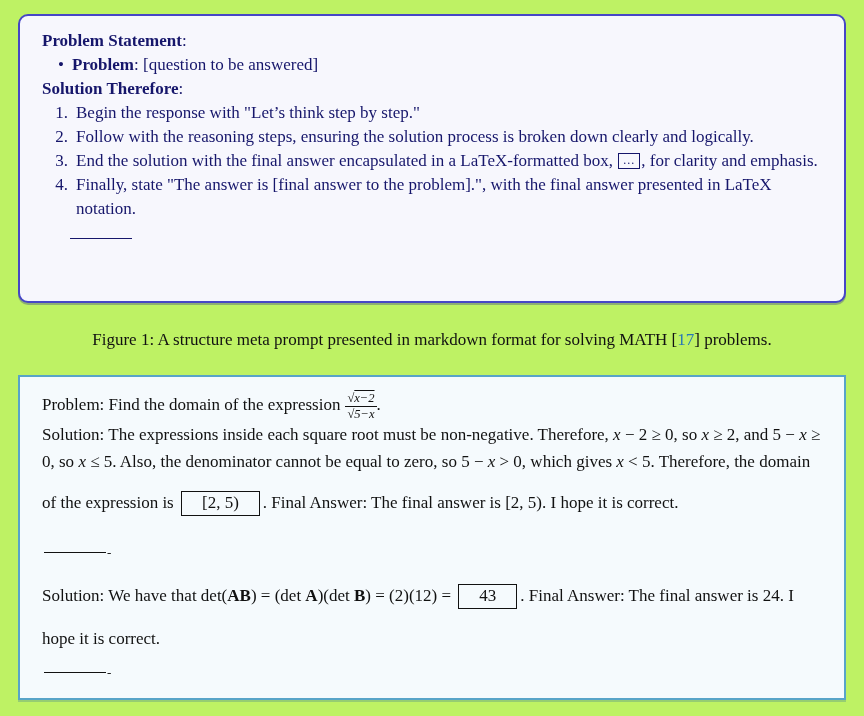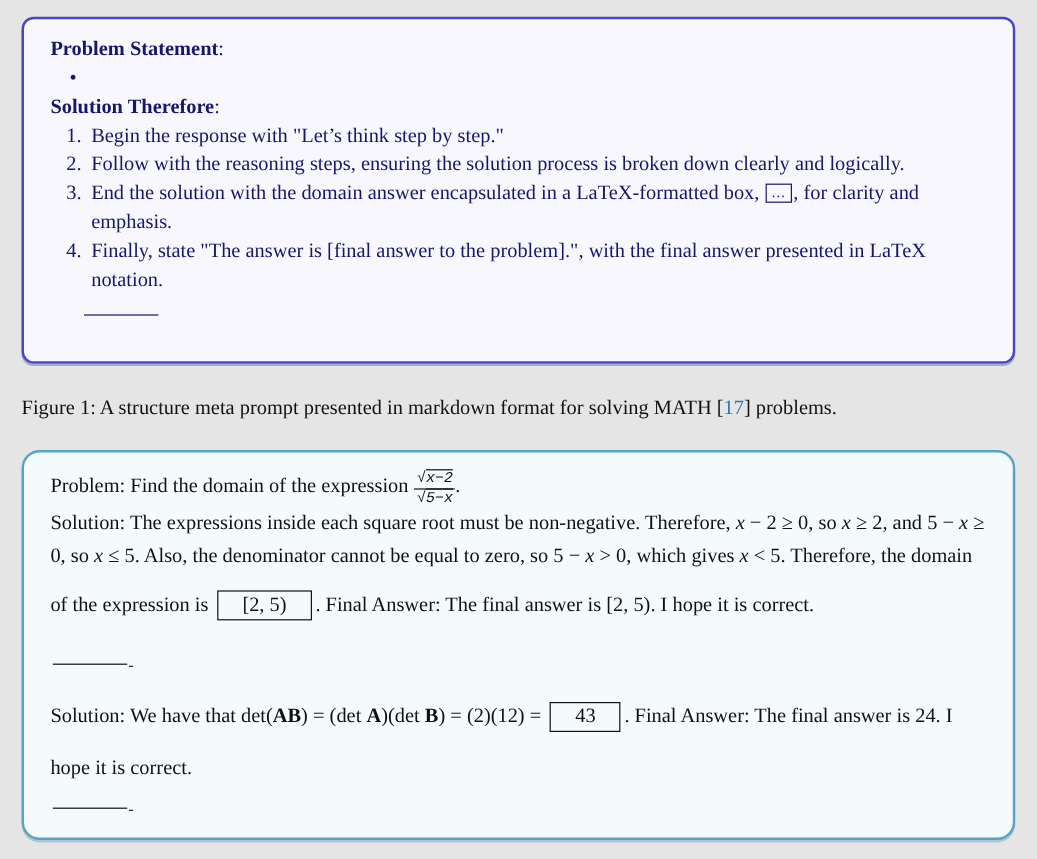--- a/index.html
+++ b/index.html
@@ -1,17 +1,17 @@
 <!DOCTYPE html>
 <html><head>
 <meta charset="utf-8">
 <style>
   html,body{margin:0;padding:0;background:#ffffff;}
   .page{
-    position:relative;width:864px;height:716px;background:#e5e5e5;
+    position:relative;width:864px;height:716px;background:#bef264;
     font-family:"Liberation Serif","DejaVu Serif",serif;overflow:hidden;
   }
   
   .box1{
     box-sizing:border-box;margin:14px 18px 0 18px;width:828px;height:289px;
     border:2.5px solid #4646c6;border-radius:10px;background:#f7f7fd;
     box-shadow:0 2px 0 rgba(50,50,140,0.35);
     color:#16166b;font-size:17px;line-height:24px;
     padding:13px 22px 0 22px;overflow:hidden;
   }
@@ -27,65 +27,66 @@
   .seg-box{display:inline-block;border:1px solid currentColor;padding:0 20px;margin:16px 3px;line-height:1.35;}
   .seg-boxs{display:inline-block;border:1px solid currentColor;padding:0 4px;margin:0 1px;font-size:12px;line-height:1.15;vertical-align:2px;letter-spacing:1px;}
   .seg-cite{color:#2878b8;}
   
   .sep{display:flex;align-items:center;height:18px;margin-top:8px;}
   .sep-line{width:62px;border-top:1.6px solid currentColor;}
   .sep-tail{font-size:13px;margin-left:1px;line-height:0;}
   .box1 .sep{margin-left:28px;}
   
   .caption{
-    margin:26px 18px 0 18px;text-align:left;color:#111111;
+    margin:26px 18px 0 18px;text-align:center;color:#111111;
     font-size:17px;line-height:22px;
   }
   
   .box2{
     box-sizing:border-box;margin:24px 18px 0 18px;width:828px;height:325px;
-    border:2.5px solid #58a4c8;border-radius:15px;background:#f5fafd;
+    border:2.5px solid #58a4c8;border-radius:0;background:#f5fafd;
     box-shadow:0 2px 0 rgba(60,120,150,0.30);
     color:#111111;font-size:17px;line-height:27px;
     padding:14px 22px 0 22px;overflow:hidden;
   }
   .par{margin:0;}
   
-  .frac{display:inline-block;text-align:center;vertical-align:-0.6em;font-size:12.5px;line-height:1.15;margin-left:5px;font-family:Liberation Mono, monospace;}
+  .frac{display:inline-block;text-align:center;vertical-align:-0.6em;font-size:12.5px;line-height:1.15;margin-left:5px;}
   .fnum{display:block;border-bottom:1px solid currentColor;padding:0 2px;}
   .fden{display:block;padding:0 2px;text-align:center;}
   .sqrt-sign{font-style:normal;}
   .sqrt-arg{text-decoration:overline;font-style:italic;}
   .box2 .sep{margin:12px 0 6px 2px;}
   .ellipsis-line{margin-top:6px;letter-spacing:1px;}
 </style>
 </head>
 <body>
 
 <div class="page">
 
   <div class="box1">
     <div class="hline"><span class="seg-b">Problem Statement</span><span>:</span></div>
     <div class="bullet-line">
       <span class="bullet-glyph">•</span>
+      <span><span class="seg-b">Problem</span><span>: [question to be answered]</span></span>
     </div>
     <div class="hline"><span class="seg-b">Solution Therefore</span><span>:</span></div>
 
     <div class="olist">
       <div class="li">
         <span class="li-num">1.</span>
         <span class="li-text"><span>Begin the response with "Let’s think step by step."</span></span>
       </div>
       <div class="li">
         <span class="li-num">2.</span>
         <span class="li-text"><span>Follow with the reasoning steps, ensuring the solution process is broken down clearly and logically.</span></span>
       </div>
       <div class="li">
         <span class="li-num">3.</span>
-        <span class="li-text"><span>End the solution with the domain answer encapsulated in a LaTeX-formatted box, </span><span class="seg-boxs">...</span><span>, for clarity and emphasis.</span></span>
+        <span class="li-text"><span>End the solution with the final answer encapsulated in a LaTeX-formatted box, </span><span class="seg-boxs">...</span><span>, for clarity and emphasis.</span></span>
       </div>
       <div class="li">
         <span class="li-num">4.</span>
         <span class="li-text"><span>Finally, state "The answer is [final answer to the problem].", with the final answer presented in LaTeX notation.</span></span>
       </div>
     </div>
 
     <div class="sep">
       <span class="sep-line"></span>
       <span class="sep-tail"></span>

